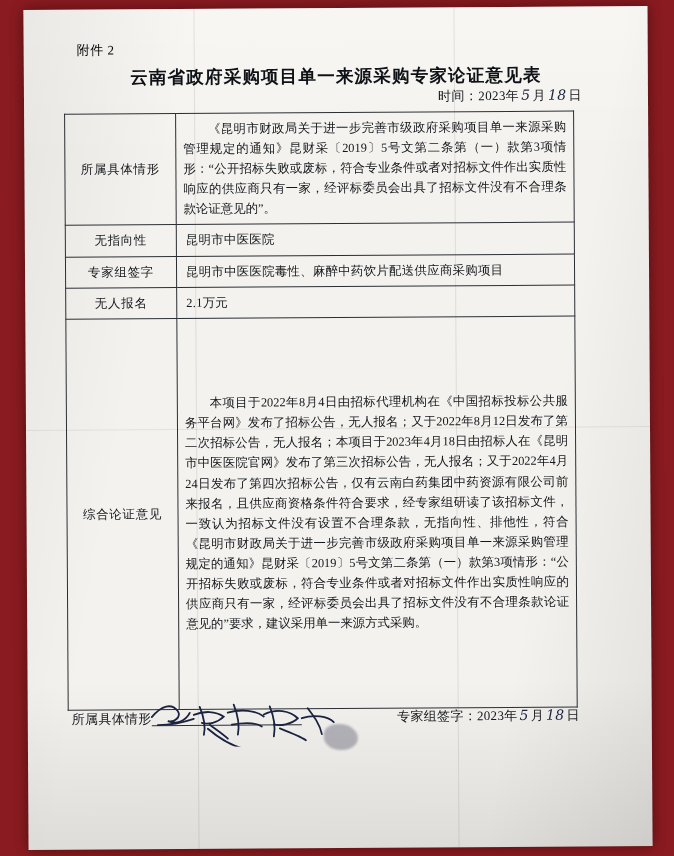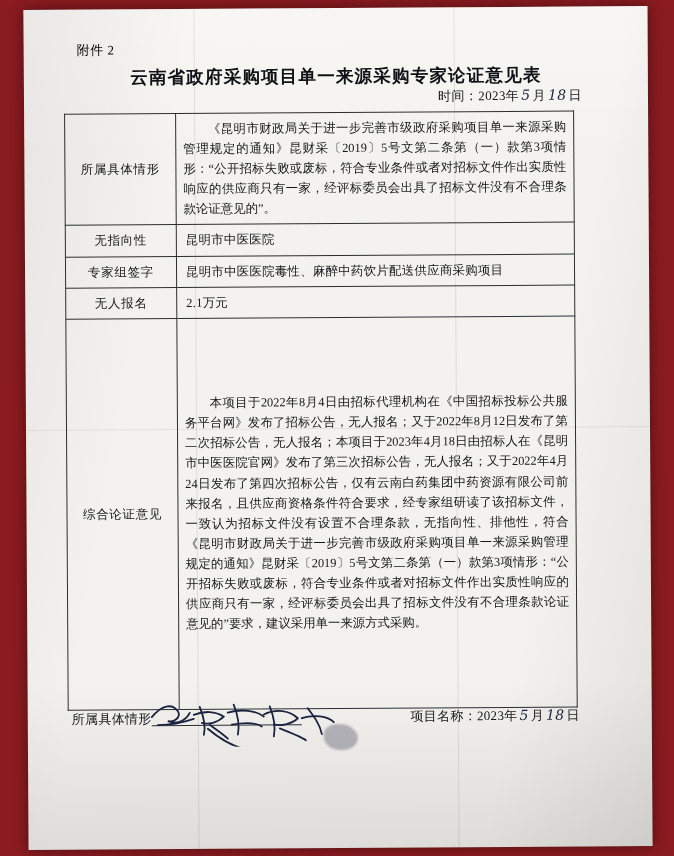--- a/index.html
+++ b/index.html
@@ -212,21 +212,21 @@
         </td>
       </tr>
     </tbody>
       </table>
 
     <div class="sig-row">
       <span class="left">
         <span>所属具体情形</span><span class="sig-underline"></span>
       </span>
       <span class="right">
-        <span>项目名称：2023年</span><span class="hand">5</span><span>月</span><span class="hand">18</span><span>日</span>
+        <span>专家组签字：2023年</span><span class="hand">5</span><span>月</span><span class="hand">18</span><span>日</span>
       </span>
     </div>
 
     <svg class="signature" viewBox="0 0 190 52">
       <g fill="none" stroke="#1b2340" stroke-width="1.8" stroke-linecap="round">
         <path d="M4 22 C14 10, 24 8, 30 16 C34 22, 26 28, 20 26 C28 30, 38 26, 42 18"></path>
         <path d="M10 30 C22 30, 34 28, 46 24"></path>
         <path d="M52 12 C56 22, 58 32, 56 40"></path>
         <path d="M46 20 C56 16, 68 16, 76 22 C70 28, 60 30, 54 28"></path>
         <path d="M62 30 C70 36, 76 40, 80 44"></path>

